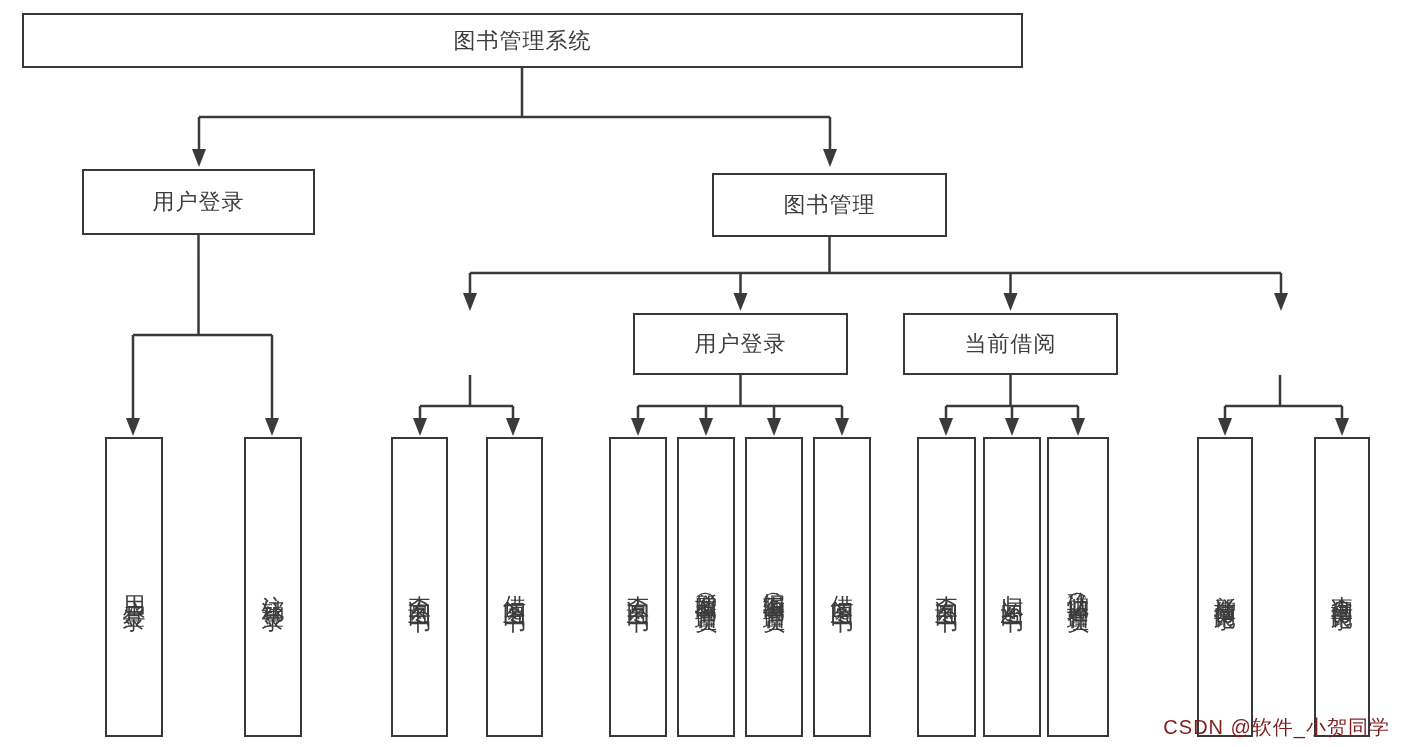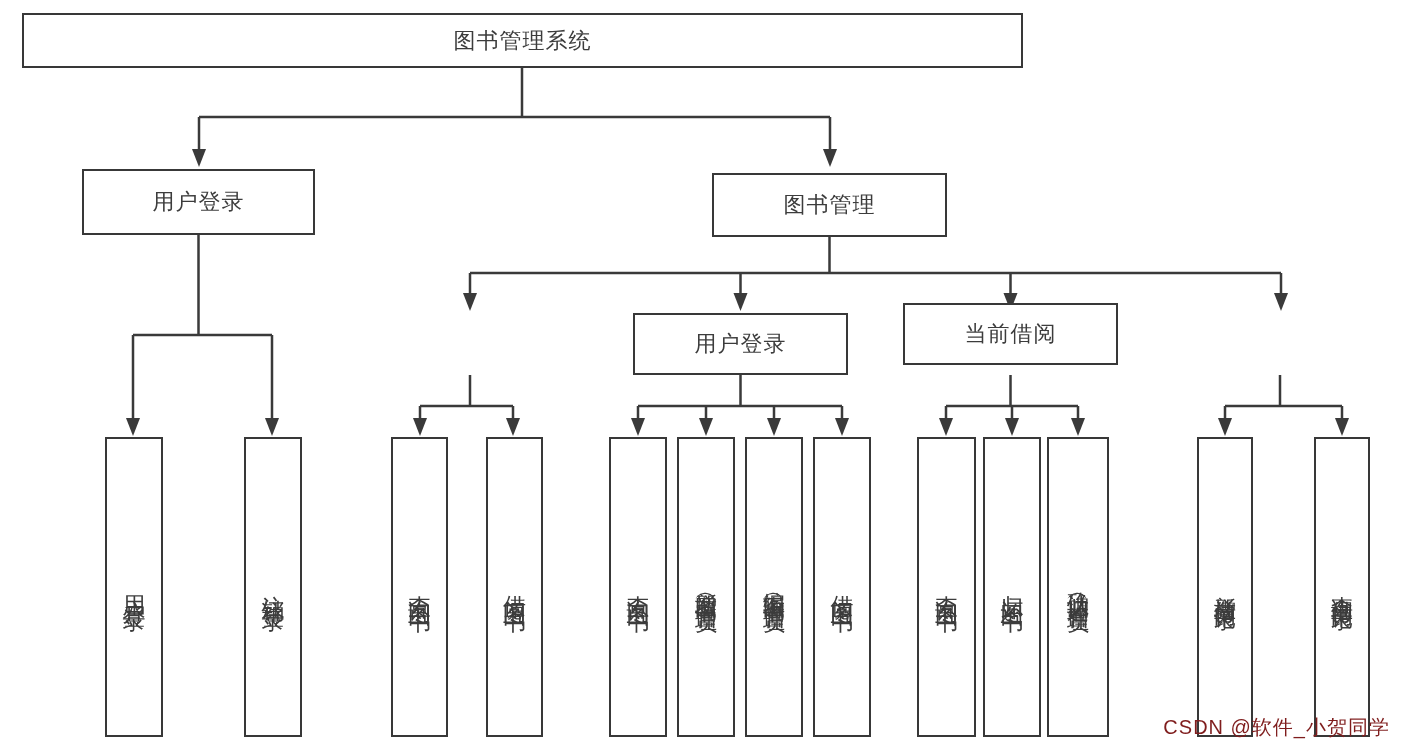--- a/index.html
+++ b/index.html
@@ -96,21 +96,21 @@
     <path class="head" d="M1225,436 l-7,-18 h14 z"></path>
     <path class="head" d="M1342,436 l-7,-18 h14 z"></path>
   </svg>
 
   <div class="node" style="left:22px; top:13px; width:1001px; height:55px;">图书管理系统</div>
 
   <div class="node" style="left:82px; top:169px; width:233px; height:66px;">用户登录</div>
   <div class="node" style="left:712px; top:173px; width:235px; height:64px;">图书管理</div>
 
   <div class="node" style="left:633px; top:313px; width:215px; height:62px;">用户登录</div>
-  <div class="node" style="left:903px; top:303px; width:215px; height:62px;">当前借阅</div>
+  <div class="node" style="left:903px; top:313px; width:215px; height:62px;">当前借阅</div>
 
   <div class="node leaf" style="left:105px; top:437px; width:58px; height:300px;">用户登录</div>
   <div class="node leaf" style="left:244px; top:437px; width:58px; height:300px;">注销登录</div>
 
   <div class="node leaf" style="left:391px; top:437px; width:57px; height:300px;">查询图书</div>
   <div class="node leaf" style="left:486px; top:437px; width:57px; height:300px;">借阅图书</div>
 
   <div class="node leaf" style="left:609px; top:437px; width:58px; height:300px;">查询图书</div>
   <div class="node leaf long" style="left:677px; top:437px; width:58px; height:300px;">新增图书（管理员）</div>
   <div class="node leaf long" style="left:745px; top:437px; width:58px; height:300px;">编辑图书（管理员）</div>

